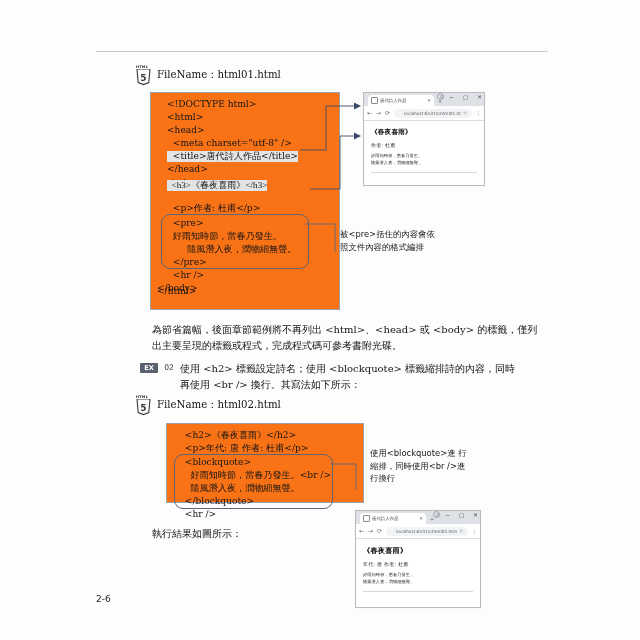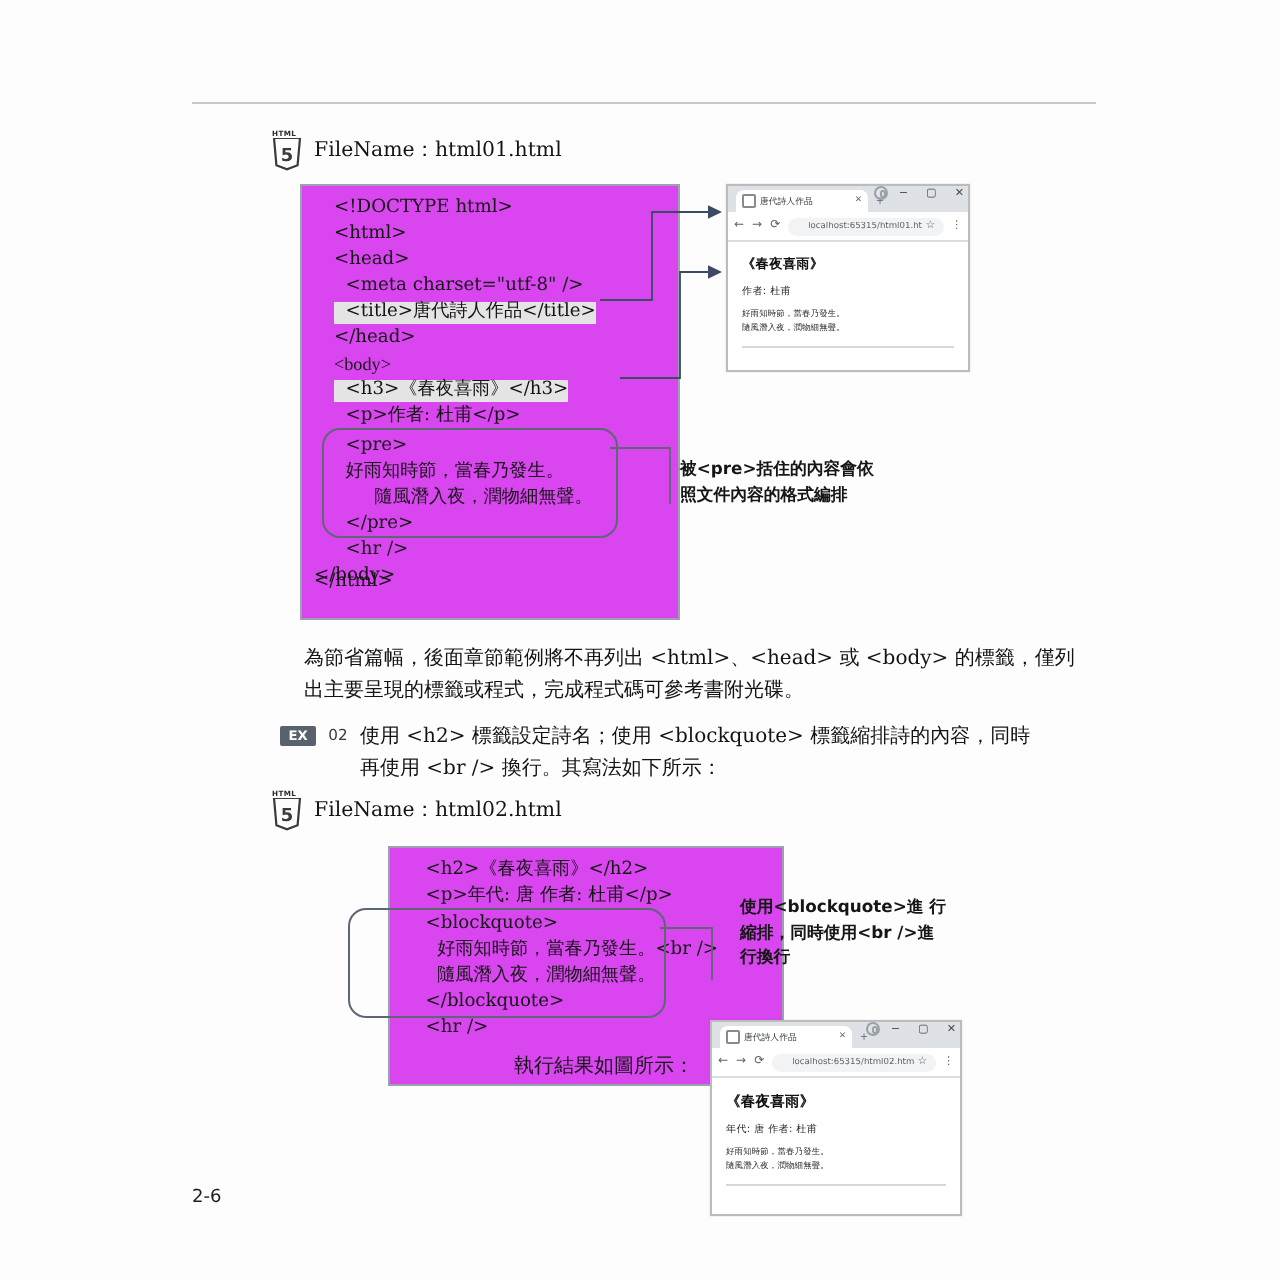--- a/index.html
+++ b/index.html
@@ -71,21 +71,21 @@
     font-family: "DejaVu Serif", "Liberation Serif", serif;
     font-size: 10.2px;
     color: #141414;
     white-space: nowrap;
   }
 
   
   .codebox {
     position: absolute;
     border: 1px solid #9aa2ad;
-    background: #d946ef;
+    background: #f97316;
     box-sizing: border-box;
   }
   .code-line {
     position: absolute;
     font-family: "DejaVu Serif", "Liberation Serif", serif;
     font-size: 9.1px;
     line-height: 11px;
     color: #141414;
     white-space: pre;
   }
@@ -103,21 +103,20 @@
   }
 
   
   .callout {
     position: absolute;
     font-family: "DejaVu Sans", "Liberation Sans", sans-serif;
     font-size: 8.4px;
     line-height: 12.5px;
     color: #161616;
     white-space: pre-line;
-    font-weight: bold;
   }
 
   
   .connector {
     position: absolute;
     pointer-events: none;
   }
   .connector svg { display: block; overflow: visible; }
 
   
@@ -351,21 +350,21 @@
   </div>
 
   <div class="codebox" style="left:150px; top:92px; width:190px; height:218px;">
     <div class="code-line" style="left:16px; top:6px;">&lt;!DOCTYPE html&gt;</div>
     <div class="code-line" style="left:16px; top:19px;">&lt;html&gt;</div>
     <div class="code-line" style="left:16px; top:32px;">&lt;head&gt;</div>
     <div class="code-line" style="left:16px; top:45px;">  &lt;meta charset="utf-8" /&gt;</div>
     <div class="code-line hl" style="left:16px; top:58px;">  &lt;title&gt;唐代詩人作品&lt;/title&gt;</div>
     <div class="code-line" style="left:16px; top:71px;">&lt;/head&gt;</div>
     <div class="code-line" style="left:16px; top:84px;font-family:Liberation Serif, serif;">&lt;body&gt;</div>
-    <div class="code-line hl" style="left:16px; top:97px;">  &lt;h3&gt;《春夜喜雨》&lt;/h3&gt;</div>
+    <div class="code-line hl" style="left:16px; top:87px;font-family:Liberation Serif, serif;">  &lt;h3&gt;《春夜喜雨》&lt;/h3&gt;</div>
     <div class="code-line" style="left:16px; top:110px;">  &lt;p&gt;作者: 杜甫&lt;/p&gt;</div>
     <div class="code-line" style="left:16px; top:125px;">  &lt;pre&gt;</div>
     <div class="code-line" style="left:16px; top:138px;">  好雨知時節，當春乃發生。</div>
     <div class="code-line" style="left:16px; top:151px;">       隨風潛入夜，潤物細無聲。</div>
     <div class="code-line" style="left:16px; top:164px;">  &lt;/pre&gt;</div>
     <div class="code-line" style="left:16px; top:177px;">  &lt;hr /&gt;</div>
     <div class="code-line" style="left:6px;  top:190px;">&lt;/body&gt;</div>
     <div class="code-line" style="left:6px;  top:193px;">&lt;/html&gt;</div>
   </div>
 
@@ -440,21 +439,21 @@
     <span class="filename-icon">
       <span class="html5-tag">HTML</span>
       <svg width="15" height="18" viewBox="0 0 15 18" style="position:absolute;top:3px;left:0;">
         <path d="M1 0 H14 L12.8 13.6 L7.5 15.6 L2.2 13.6 Z" fill="none" stroke="#3a3a3a" stroke-width="1.1"></path>
         <text x="7.5" y="11.6" font-family="DejaVu Sans, sans-serif" font-size="9" font-weight="bold" fill="#3a3a3a" text-anchor="middle">5</text>
       </svg>
     </span>
     <span class="filename-text">FileName：html02.html</span>
   </div>
 
-  <div class="codebox" style="left:166px; top:423px; width:198px; height:120px;margin-left:28px;">
+  <div class="codebox" style="left:166px; top:423px; width:198px; height:80px;">
     <div class="code-line" style="left:12px; top:6px;">  &lt;h2&gt;《春夜喜雨》&lt;/h2&gt;</div>
     <div class="code-line" style="left:12px; top:19px;">  &lt;p&gt;年代: 唐 作者: 杜甫&lt;/p&gt;</div>
     <div class="code-line" style="left:12px; top:33px;">  &lt;blockquote&gt;</div>
     <div class="code-line" style="left:12px; top:46px;">    好雨知時節，當春乃發生。&lt;br /&gt;</div>
     <div class="code-line" style="left:12px; top:59px;">    隨風潛入夜，潤物細無聲。</div>
     <div class="code-line" style="left:12px; top:72px;">  &lt;/blockquote&gt;</div>
     <div class="code-line" style="left:12px; top:85px;">  &lt;hr /&gt;</div>
   </div>
 
   <div class="capsule" style="left:174px; top:454px; width:159px; height:55px;"></div>
@@ -462,21 +461,21 @@
   <div class="connector" style="left:330px; top:454px; width:45px; height:56px;">
     <svg width="45" height="56" viewBox="0 0 45 56">
       <path d="M0 10 L26 10 L26 36" fill="none" stroke="#5d6675" stroke-width="0.9"></path>
     </svg>
   </div>
 
   <div class="callout" style="left:370px; top:447px; width:150px;">使用&lt;blockquote&gt;進 行
 縮排，同時使用&lt;br /&gt;進
 行換行</div>
 
-  <div class="para" style="left:152px; top:526px; width:300px;text-align:center;">執行結果如圖所示：</div>
+  <div class="para" style="left:152px; top:526px; width:300px;">執行結果如圖所示：</div>
 
   <div class="browser" style="left:355px; top:510px; width:126px; height:98px;">
     <div class="br-tabstrip">
       <div class="br-tab">
         <span class="br-tab-favicon"></span>
         <span class="br-tab-title">唐代詩人作品</span>
         <span class="br-tab-close">✕</span>
       </div>
       <span class="br-newtab">＋</span>
       <span class="br-profile"></span>

